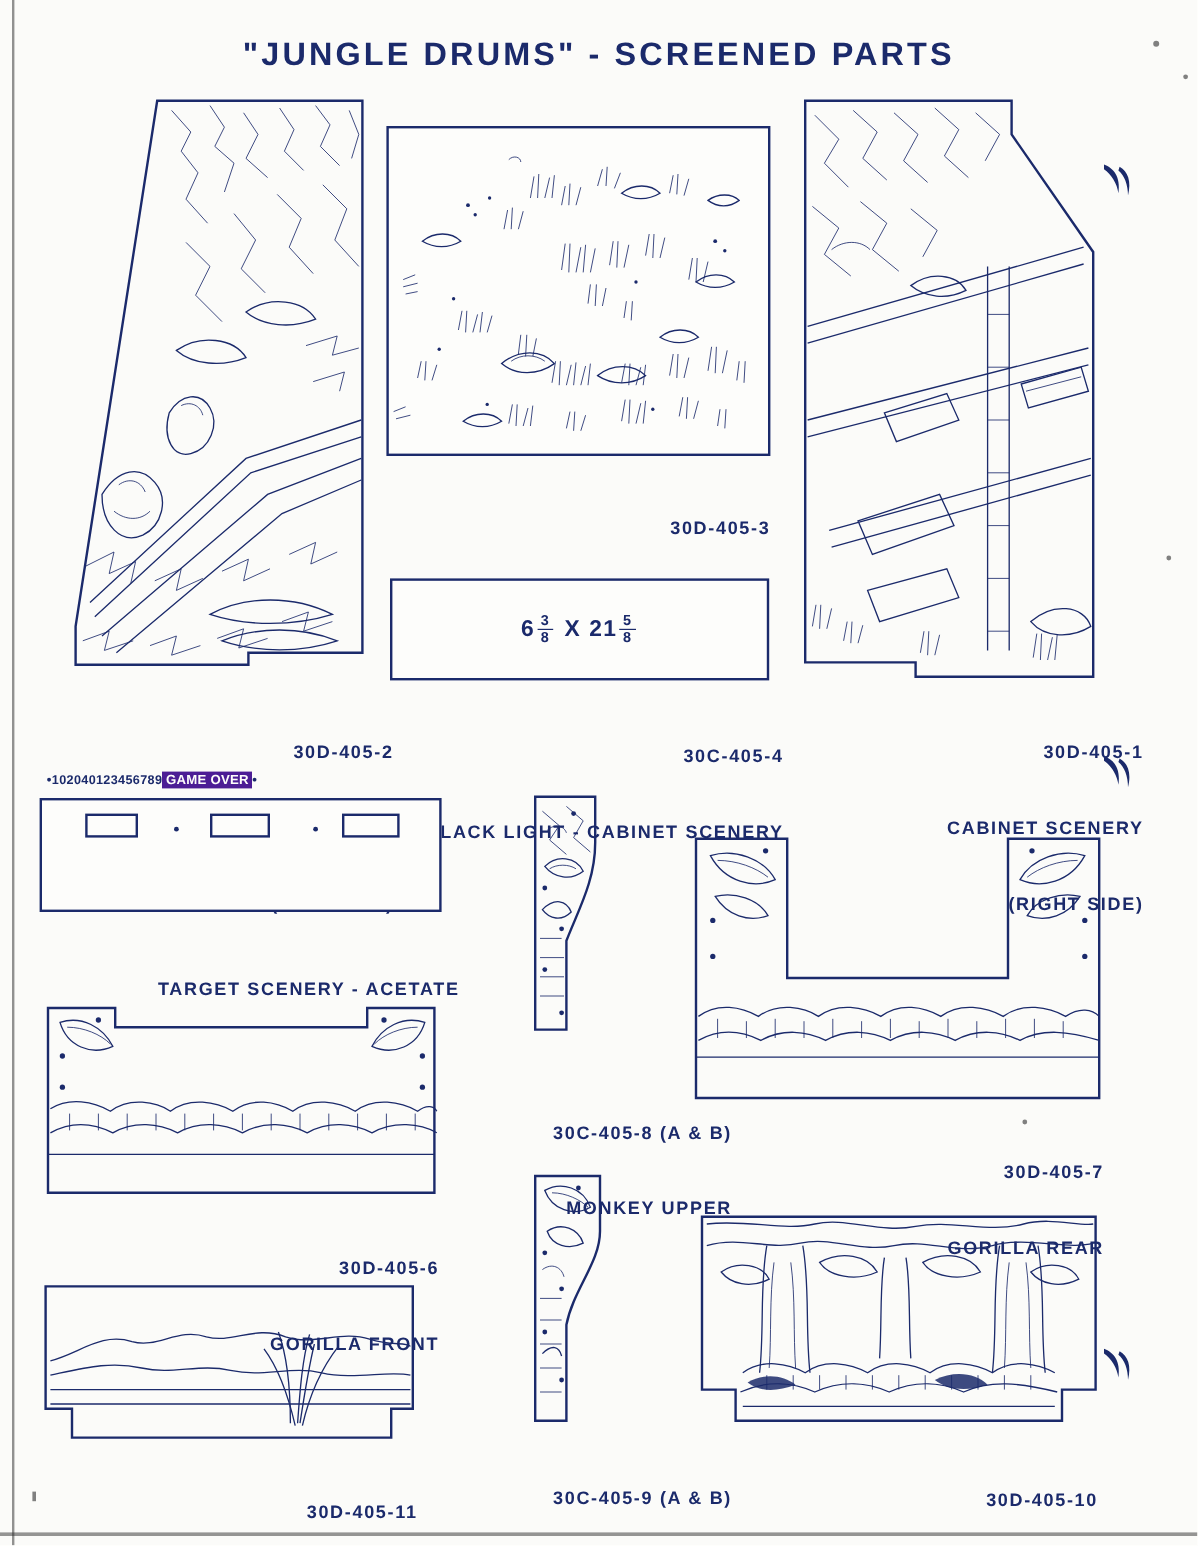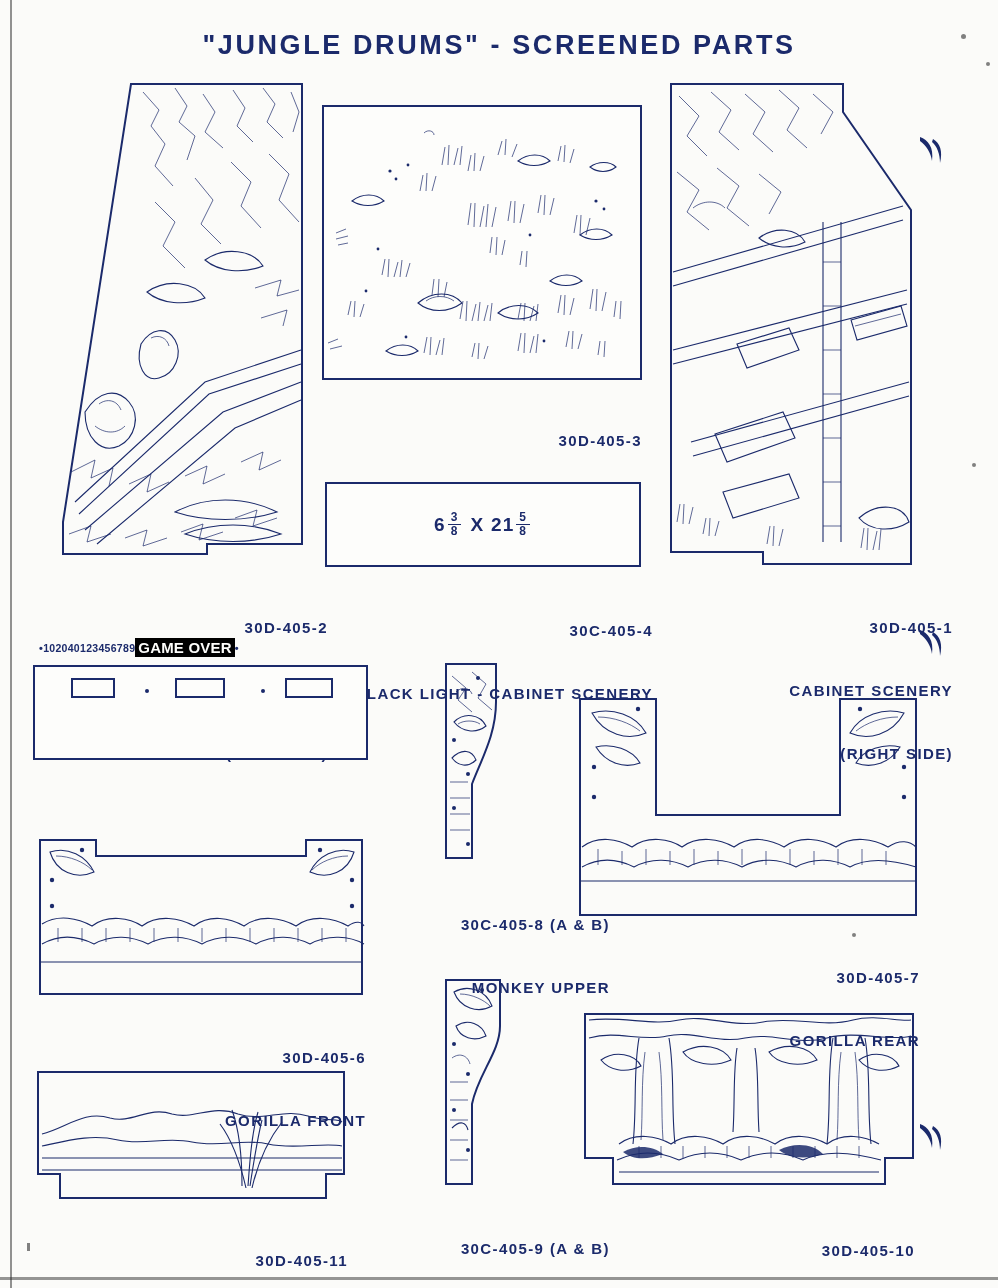--- a/index.html
+++ b/index.html
@@ -110,24 +110,24 @@
     display: flex;
     align-items: center;
     justify-content: space-between;
     font-size: 10.5px;
     font-weight: bold;
     letter-spacing: .3px;
   }
   .score-row span { white-space: nowrap; }
   .score-row .dot { font-size: 11px; }
   .score-row .go {
-    background: #000000;
+    background: #4c1d95;
     color: #fdfdfb;
     padding: 1px 3px;
-    font-size: 15px;
+    font-size: 11px;
     letter-spacing: .2px;
   }
   .win {
     position: absolute;
     border: 2px solid #1b2a6b;
     background: #fdfdfb;
     box-sizing: border-box;
   }
   .tinydot {
     position: absolute;
@@ -369,20 +369,21 @@
       <span>5</span>
       <span>6</span>
       <span>7</span>
       <span>8</span>
       <span>9</span>
       <span class="go">GAME OVER</span>
       <span class="dot">•</span>
     </div>
   </div>
   <div class="caption" style="left:18px;top:772px;width:365px;">
+    <span class="ln">TARGET SCENERY - ACETATE</span>
   </div>
 
   <div class="part" style="left:438px;top:662px;">
     <svg width="100" height="200" viewBox="0 0 100 200">
       <path class="ink-thick" d="M8 2 L58 2 L58 40 C58 72 44 96 34 122 L34 196 L8 196 Z"></path>
       <g class="ink-thin">
         <path d="M14 14 L28 26 L20 38 L34 50"></path>
         <path d="M34 10 L48 22 L40 36 L54 48"></path>
         <path class="ink" d="M16 60 C26 50 42 52 48 64 C38 72 24 70 16 60 Z"></path>
         <path d="M20 62 C26 58 36 58 42 62"></path>
@@ -390,21 +391,21 @@
         <path d="M12 120 L30 120 M12 136 L32 136 M12 152 L32 152 M12 168 L32 168"></path>
         <path d="M18 30 C24 24 32 26 34 32"></path>
       </g>
       <circle class="fillink" cx="16" cy="78" r="2"></circle>
       <circle class="fillink" cx="30" cy="112" r="2"></circle>
       <circle class="fillink" cx="16" cy="146" r="2"></circle>
       <circle class="fillink" cx="30" cy="182" r="2"></circle>
       <circle class="fillink" cx="40" cy="16" r="2"></circle>
     </svg>
   </div>
-  <div class="caption" style="left:372px;top:872px;width:238px;">
+  <div class="caption" style="left:372px;top:892px;width:238px;">
     <span class="ln">30C-405-8 (A &amp; B)</span>
     <span class="ln">MONKEY UPPER</span>
   </div>
 
   <div class="part" style="left:578px;top:697px;">
     <svg width="342" height="222" viewBox="0 0 342 222">
       <path class="ink-thick" d="M2 2 L78 2 L78 118 L262 118 L262 2 L338 2 L338 218 L2 218 Z"></path>
       <g class="ink-thin">
 
         <path class="ink" d="M14 16 C34 10 58 18 68 36 C50 44 26 38 14 16 Z"></path>

